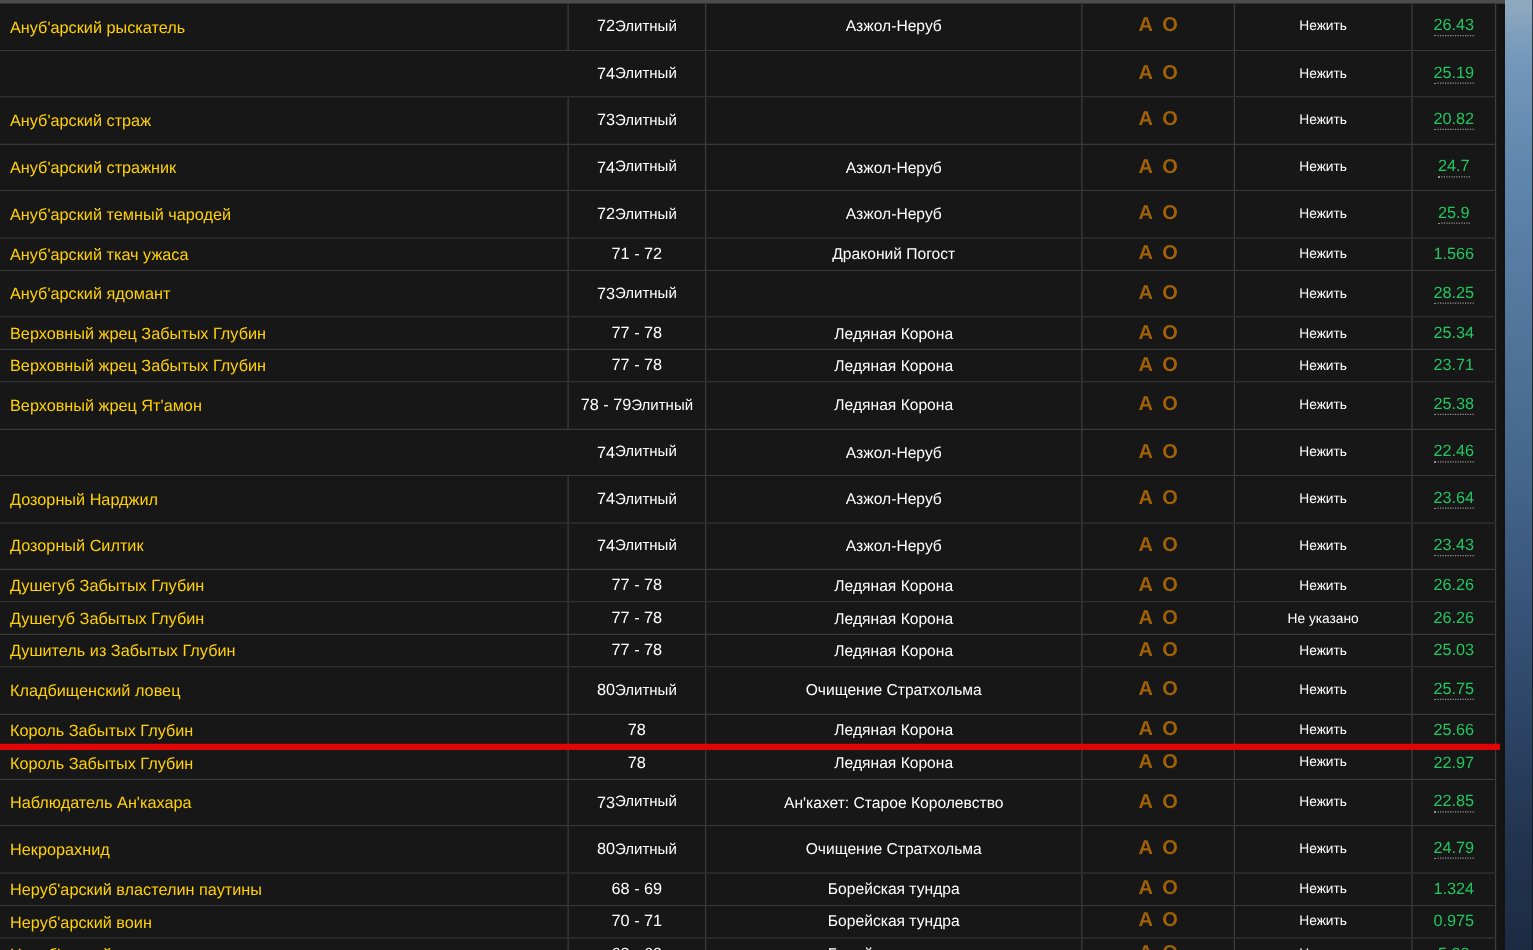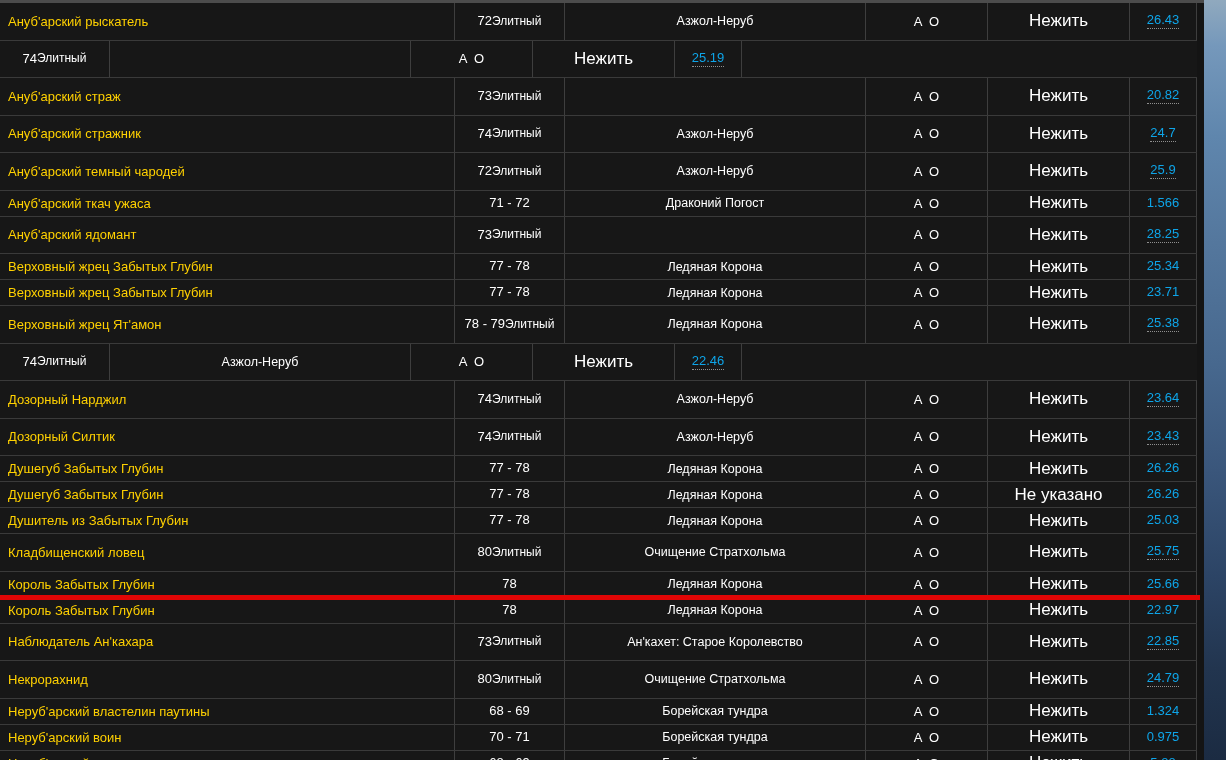--- a/index.html
+++ b/index.html
@@ -21,43 +21,43 @@
       #90a9be 0%, #7598bb 6%, #5f86ad 18%, #54779d 32%,
       #47688e 48%, #3a567b 62%, #2c4465 76%, #22354f 88%, #1b2b42 100%);
   }
   .rows{width:1197px;}
   .row{
     display:flex;position:relative;
     background:#171717;
     border-bottom:1px solid #3a3a3a;
     box-sizing:border-box;
   }
-  .row.tall{height:37.5px;}
+  .row.tall{height:37.5px;justify-content:flex-end;}
   .row.short{height:26px;justify-content:flex-end;}
   .cell{
     display:flex;align-items:center;justify-content:center;
     border-right:1px solid #3e3e3e;
     box-sizing:border-box;
     color:#ffffff;font-size:13px;
     overflow:hidden;
   }
   .c-name{width:455px;justify-content:flex-start;padding-left:8px;}
   .c-level{width:110px;flex-direction:row;line-height:1.25;}
   .c-zone{width:301px;font-size:12.5px;}
   .c-react{width:122px;}
-  .c-type{width:142px;font-size:17px;}
+  .c-type{width:142px;font-size:11px;}
   .c-value{width:67px;border-right:1px solid #3e3e3e;}
   .npc-link{
     color:#ffd100;text-decoration:none;font-size:13px;
     white-space:nowrap;
   }
   .lvl-main{font-size:13px;}
   .lvl-sub{font-size:12px;color:#ffffff;}
-  .react{color:#ffffff;font-size:13px;word-spacing:3px;}
-  .val{font-size:13px;color:#0ea5e9;line-height:1.1;}
+  .react{color:#a16207;font-size:16px;word-spacing:3px;font-weight:bold;}
+  .val{font-size:13px;color:#22c55e;line-height:1.1;}
   .val.dotted{border-bottom:1px dotted #8f8f8f;padding-bottom:1px;}
   .redline{
     position:absolute;left:0;bottom:-3px;height:5px;
     width:calc(100% + 3px);
     background:#e10505;z-index:5;
   }
 </style>
 </head>
 <body>
 

